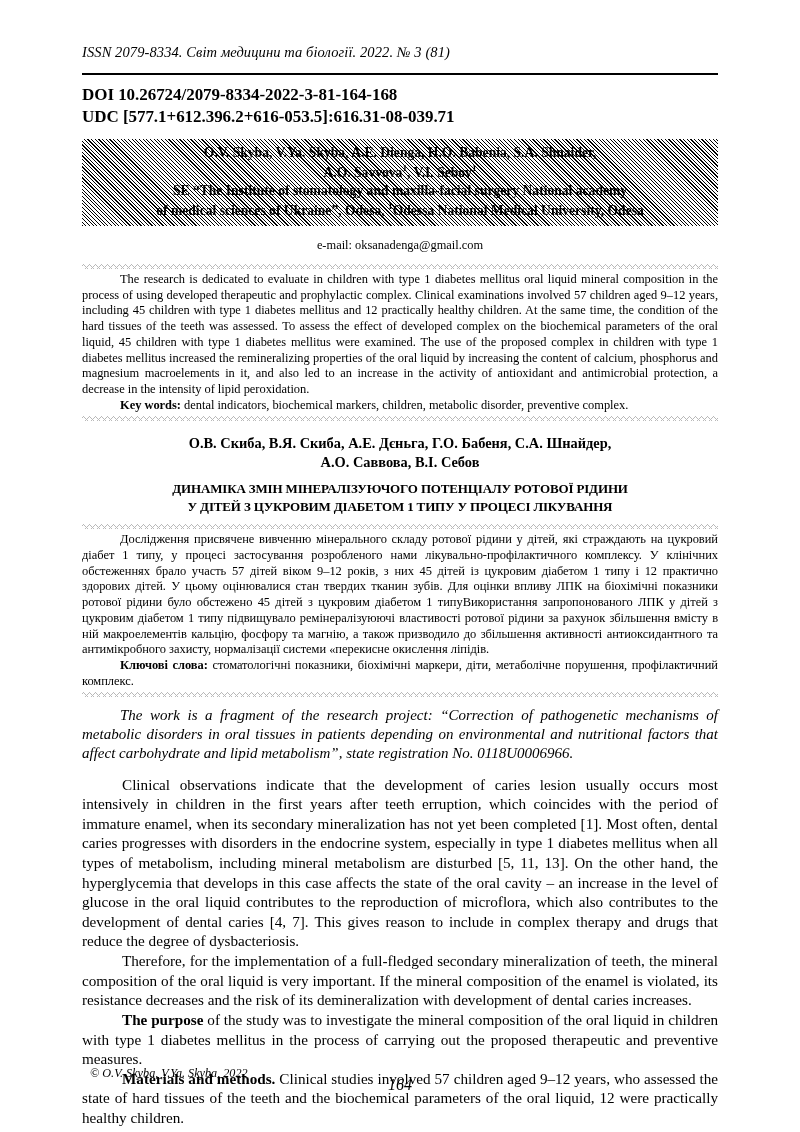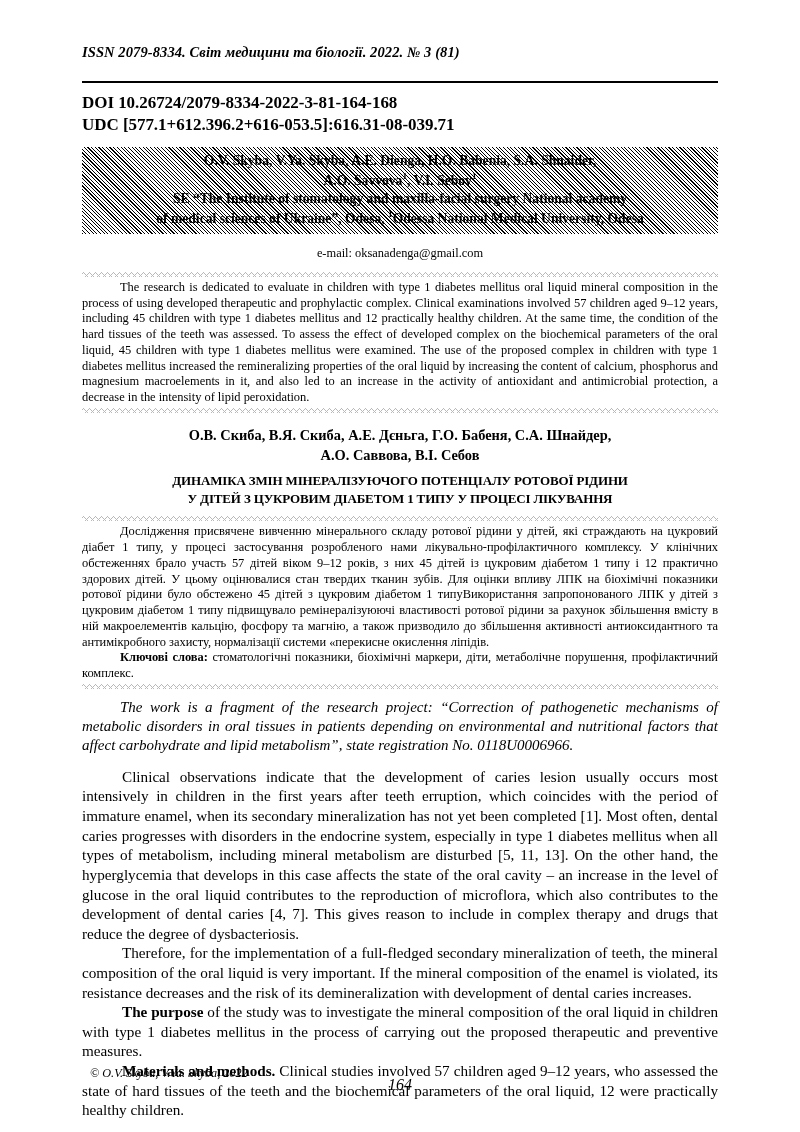--- a/index.html
+++ b/index.html
@@ -18,24 +18,24 @@
     position: relative;
     width: 800px;
     height: 1132px;
     box-sizing: border-box;
     padding: 44px 82px 0 82px;
   }
 
   
   .runhead {
     font-style: italic;
-    font-weight: bold;
+    font-weight: normal;
     font-size: 14.5px;
     letter-spacing: 0.1px;
-    padding-bottom: 20px;
+    padding-bottom: 12px;
   }
   .runhead-rule {
     border-bottom: 2.2px solid #000;
     margin-bottom: 9px;
   }
 
   
   .idblock {
     font-weight: bold;
     font-size: 17px;
@@ -195,20 +195,21 @@
     <span class="ln"><span>of medical sciences of Ukraine”, Odesa, </span><sup>1</sup><span>Odessa National Medical University, Odesa</span></span>
   </div>
 
 
   <div class="email">e-mail: oksanadenga@gmail.com</div>
 
   <div class="wavy"></div>
 
   <div class="abstract">
     <p>The research is dedicated to evaluate in children with type 1 diabetes mellitus oral liquid mineral composition in the process of using developed therapeutic and prophylactic complex. Clinical examinations involved 57 children aged 9–12 years, including 45 children with type 1 diabetes mellitus and 12 practically healthy children. At the same time, the condition of the hard tissues of the teeth was assessed. To assess the effect of developed complex on the biochemical parameters of the oral liquid, 45 children with type 1 diabetes mellitus were examined. The use of the proposed complex in children with type 1 diabetes mellitus increased the remineralizing properties of the oral liquid by increasing the content of calcium, phosphorus and magnesium macroelements in it, and also led to an increase in the activity of antioxidant and antimicrobial protection, a decrease in the intensity of lipid peroxidation.</p>
+    <p><span class="kw">Key words:</span><span> dental indicators, biochemical markers, children, metabolic disorder, preventive complex.</span></p>
   </div>
 
   <div class="wavy"></div>
 
   <div class="ua-authors">
     <span class="ln">О.В. Скиба, В.Я. Скиба, А.Е. Дєньга, Г.О. Бабеня, С.А. Шнайдер,</span>
     <span class="ln">А.О. Саввова, В.І. Себов</span>
   </div>
 
   <div class="ua-title">

